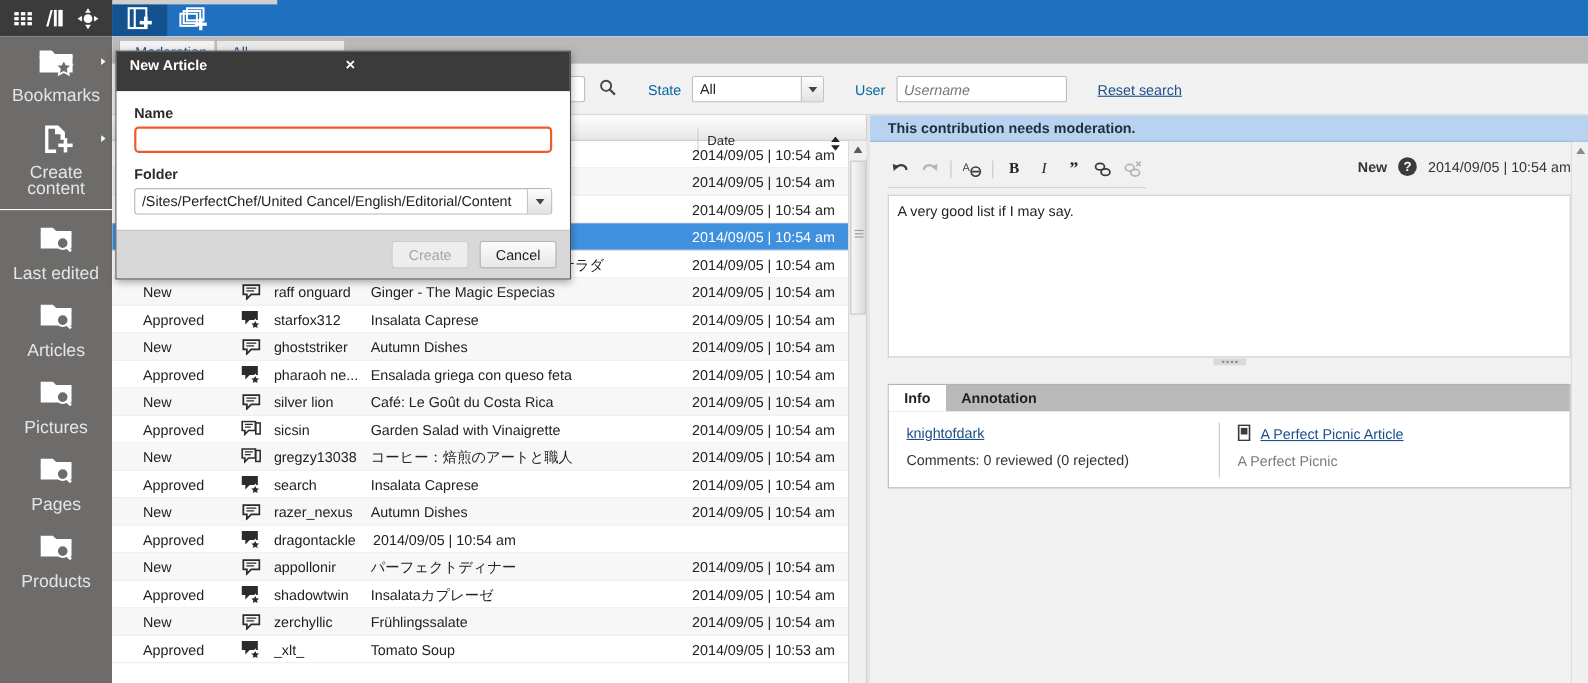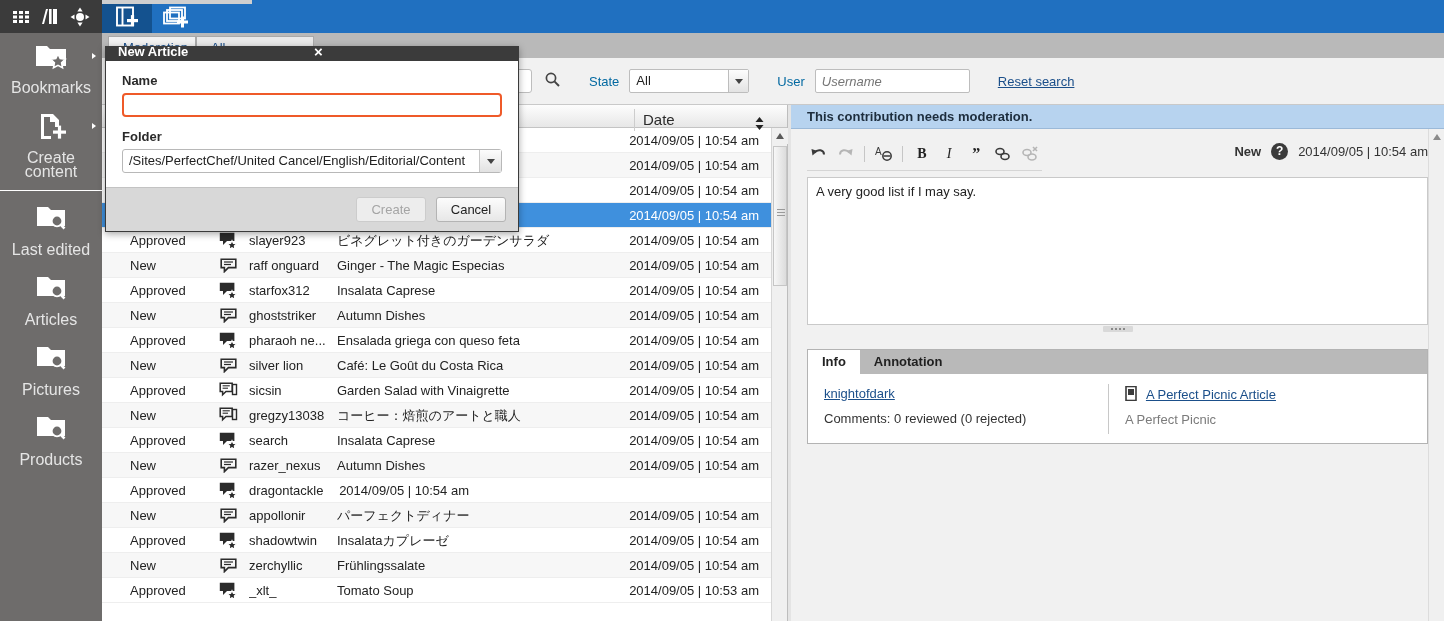--- a/index.html
+++ b/index.html
@@ -114,22 +114,22 @@
   .listpanel {
     position: absolute; left: 0; top: 72px; width: 686px; bottom: 0;
     background: #fff; border-right: 1px solid #bdbdbd;
   }
   .listhead {
     position: absolute; left:0; top:0; right:0; height: 23px;
     background: linear-gradient(#fdfdfd,#e7e7e7);
     border-bottom: 1px solid #c4c4c4;
   }
   .hcell {
-    position: absolute; top: 4px; height: 22px; line-height: 22px;
-    font-size: 15px; color: #2b2b2b; padding-left: 8px;
+    position: absolute; top: 12px; height: 22px; line-height: 22px;
+    font-size: 12px; color: #2b2b2b; padding-left: 8px;
     border-right: 1px solid #cdcdcd; cursor: pointer;
   }
   .sort-arrows { position:absolute; right: 8px; top: 5px; }
   .rows {
     position: absolute; left:0; top: 23px; right: 16px; bottom: 0;
     overflow: hidden;
   }
   .row {
     height: 25px; line-height: 25px; display: flex; align-items: center;
     border-bottom: 1px solid #eeeeee; font-size: 13px; cursor: pointer;
@@ -230,22 +230,22 @@
     background: #f0f0f0; border-left: 1px solid #dcdcdc;
   }
 
   
   .dialog {
     position: absolute; left: 105px; top: 46px; width: 414px;
     background: #f0f0f0; border: 1px solid #3b3b3b;
     box-shadow: 0 2px 7px rgba(0,0,0,.35); z-index: 50;
   }
   .dlg-title {
-    height: 14px; background: #3b3b3b; color: #fff; font-size: 13px; font-weight: bold;
-    display: flex; align-items: flex-end; padding: 0 8px 2px 12px;
+    height: 36px; background: #3b3b3b; color: #fff; font-size: 13px; font-weight: bold;
+    display: flex; align-items: center; padding: 0 8px 11px 12px;
   }
   .dlg-title span { flex: 1; }
   .dlg-close { cursor: pointer; font-size: 15px; line-height: 15px; padding: 0 4px; }
   .dlg-body { background: #fff; padding: 12px 16px 14px; }
   .dlg-label { font-size: 13px; font-weight: bold; color: #2a2a2a; margin-bottom: 5px; }
   .dlg-input {
     width: 100%; height: 24px; border: 2px solid #ef5a29; border-radius: 4px;
     background: #fff; font-size: 13px; padding: 0 6px; outline: none;
     font-family: "Liberation Sans", sans-serif;
   }
@@ -412,20 +412,33 @@
           <path d="M4 3 h11 l3 3 h14 v3 H4 z"></path>
               <path d="M4 8 h28 v14 H4 z"></path>
             </g>
           <circle cx="24" cy="17" r="5.3" fill="#6e6c6b" stroke="#ffffff" stroke-width="1.8"></circle>
           <line x1="27.6" y1="20.6" x2="31.5" y2="24.5" stroke="#ffffff" stroke-width="2.6"></line>
         </svg>
       </span>
       <span class="s-label">Pictures</span>
     </div>
 
+    <div class="side-item">
+      <span class="s-ico">
+        <svg width="36" height="28" viewBox="0 0 36 28">
+            <g fill="#ffffff">
+          <path d="M4 3 h11 l3 3 h14 v3 H4 z"></path>
+              <path d="M4 8 h28 v14 H4 z"></path>
+            </g>
+          <circle cx="24" cy="17" r="5.3" fill="#6e6c6b" stroke="#ffffff" stroke-width="1.8"></circle>
+          <line x1="27.6" y1="20.6" x2="31.5" y2="24.5" stroke="#ffffff" stroke-width="2.6"></line>
+        </svg>
+      </span>
+      <span class="s-label">Pages</span>
+    </div>
 
     <div class="side-item">
       <span class="s-ico">
         <svg width="36" height="28" viewBox="0 0 36 28">
             <g fill="#ffffff">
           <path d="M4 3 h11 l3 3 h14 v3 H4 z"></path>
               <path d="M4 8 h28 v14 H4 z"></path>
             </g>
           <circle cx="24" cy="17" r="5.3" fill="#6e6c6b" stroke="#ffffff" stroke-width="1.8"></circle>
           <line x1="27.6" y1="20.6" x2="31.5" y2="24.5" stroke="#ffffff" stroke-width="2.6"></line>

